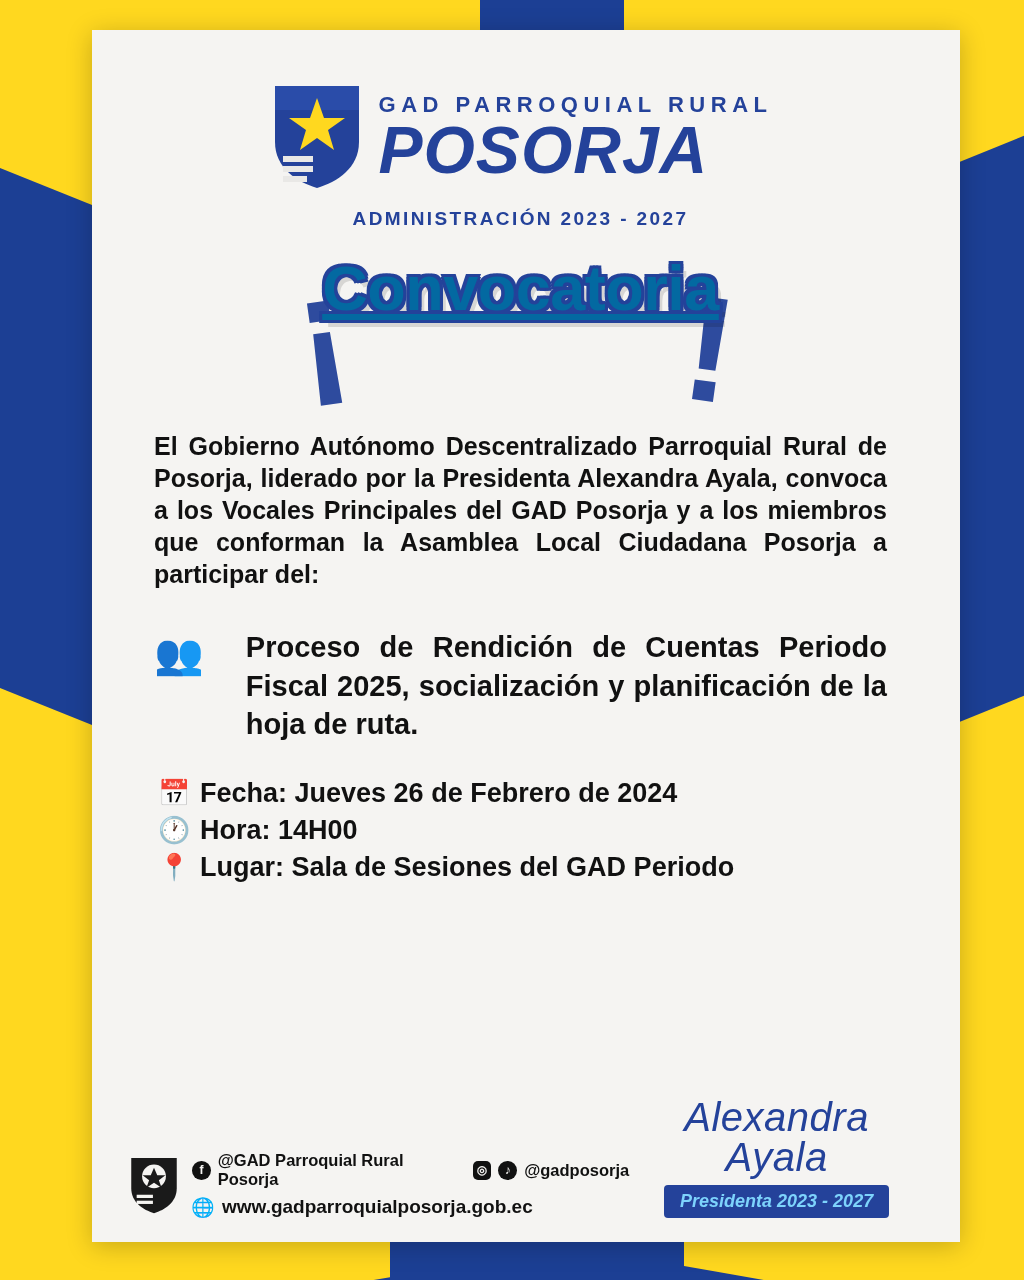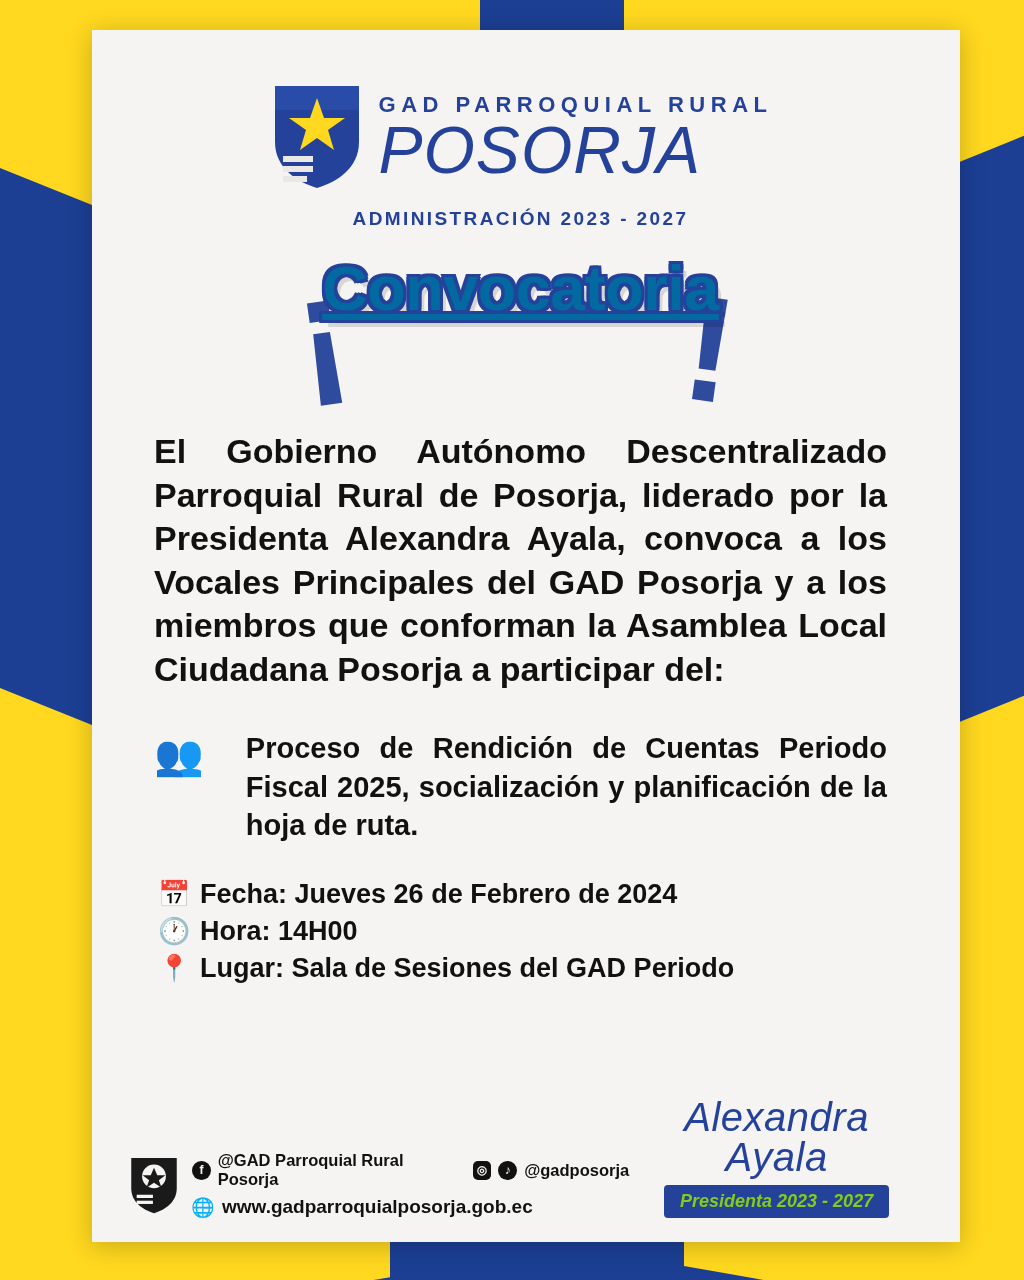--- a/index.html
+++ b/index.html
@@ -84,21 +84,21 @@
     position: relative;
     width: 96px; height: 112px;
   }
   .shield svg { display: block; }
   .logo-text { text-align: left; }
   .logo-kicker {
     font-size: 22px; font-weight: bold; letter-spacing: 5.5px;
     color: #24429a;
   }
   .logo-main {
-    font-size: 66px; font-weight: normal; letter-spacing: 1px;
+    font-size: 66px; font-weight: bold; letter-spacing: 1px;
     color: #24429a; line-height: 0.92; margin-top: 2px;
     font-style: italic;
   }
   .logo-sub {
     font-size: 19px; font-weight: bold; letter-spacing: 2.4px;
     color: #24429a; margin-top: 16px; text-align: center;
   }
 
   
   .headline {
@@ -133,21 +133,21 @@
   }
   .hl2 {
     font-size: 63px; font-weight: bold; color: #24429a;
     letter-spacing: -0.5px; line-height: 1.02; margin-top: -4px;
     text-shadow: 4px 5px 0 rgba(0,0,0,0.10);
   }
 
   
   .body-text {
     margin: 14px 26px 0 26px;
-    font-size: 34px;
+    font-size: 25px;
     font-weight: bold;
     color: #111;
     line-height: 1.28;
     text-align: justify;
     text-justify: inter-word;
   }
 
   .highlight-block {
     display: flex; gap: 18px; align-items: flex-start;
     margin: 38px 26px 0 26px;
@@ -191,21 +191,21 @@
   .signature {
     font-family: Liberation Sans, sans-serif;
     font-style: italic;
     font-size: 40px;
     color: #24429a;
     line-height: 1;
     letter-spacing: 0.5px;
   }
   .sig-badge {
     margin-top: 8px;
-    background: #24429a; color: #84cc16;
+    background: #24429a; color: #7dd3fc;
     font-size: 18px; font-weight: bold; font-style: italic;
     padding: 6px 16px; border-radius: 4px;
     display: inline-block;
   }
 </style>
 </head>
 <body>
 
 <div class="bg-base"></div>
 <div class="bg-yellow-tl"></div>

